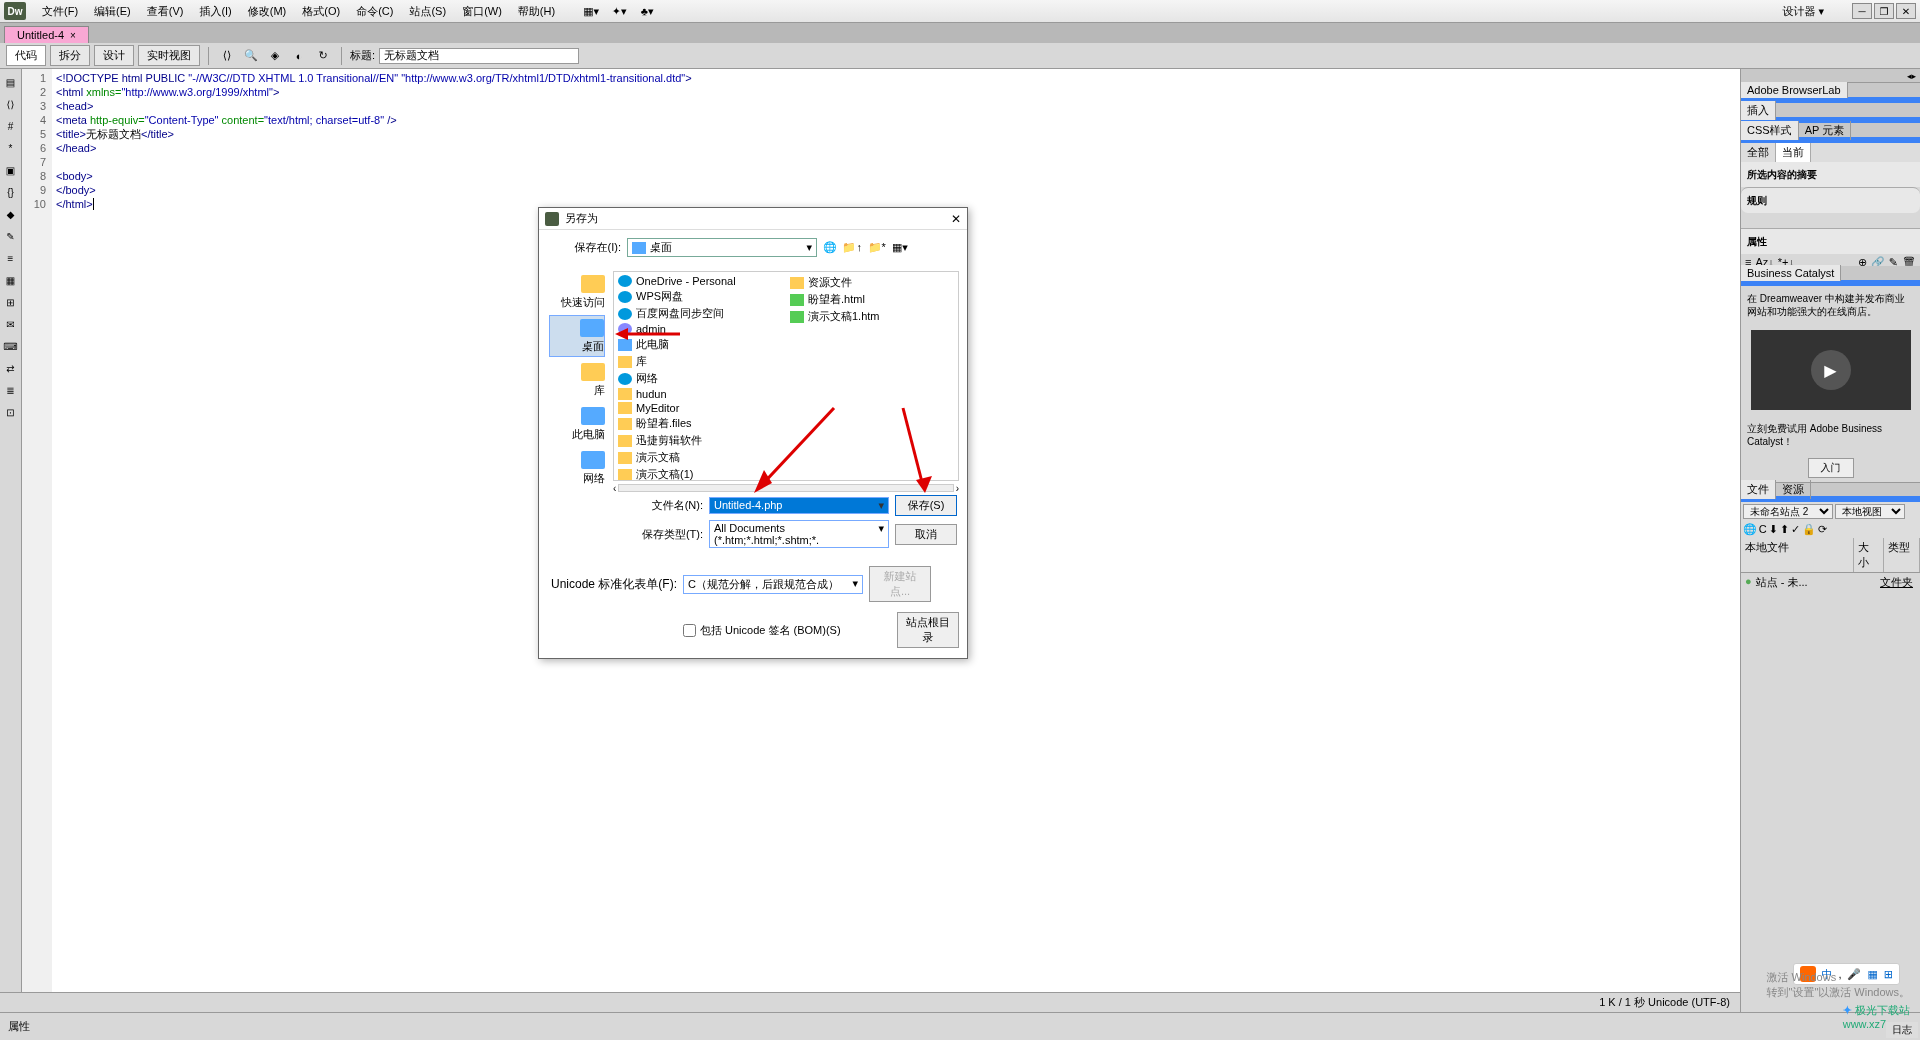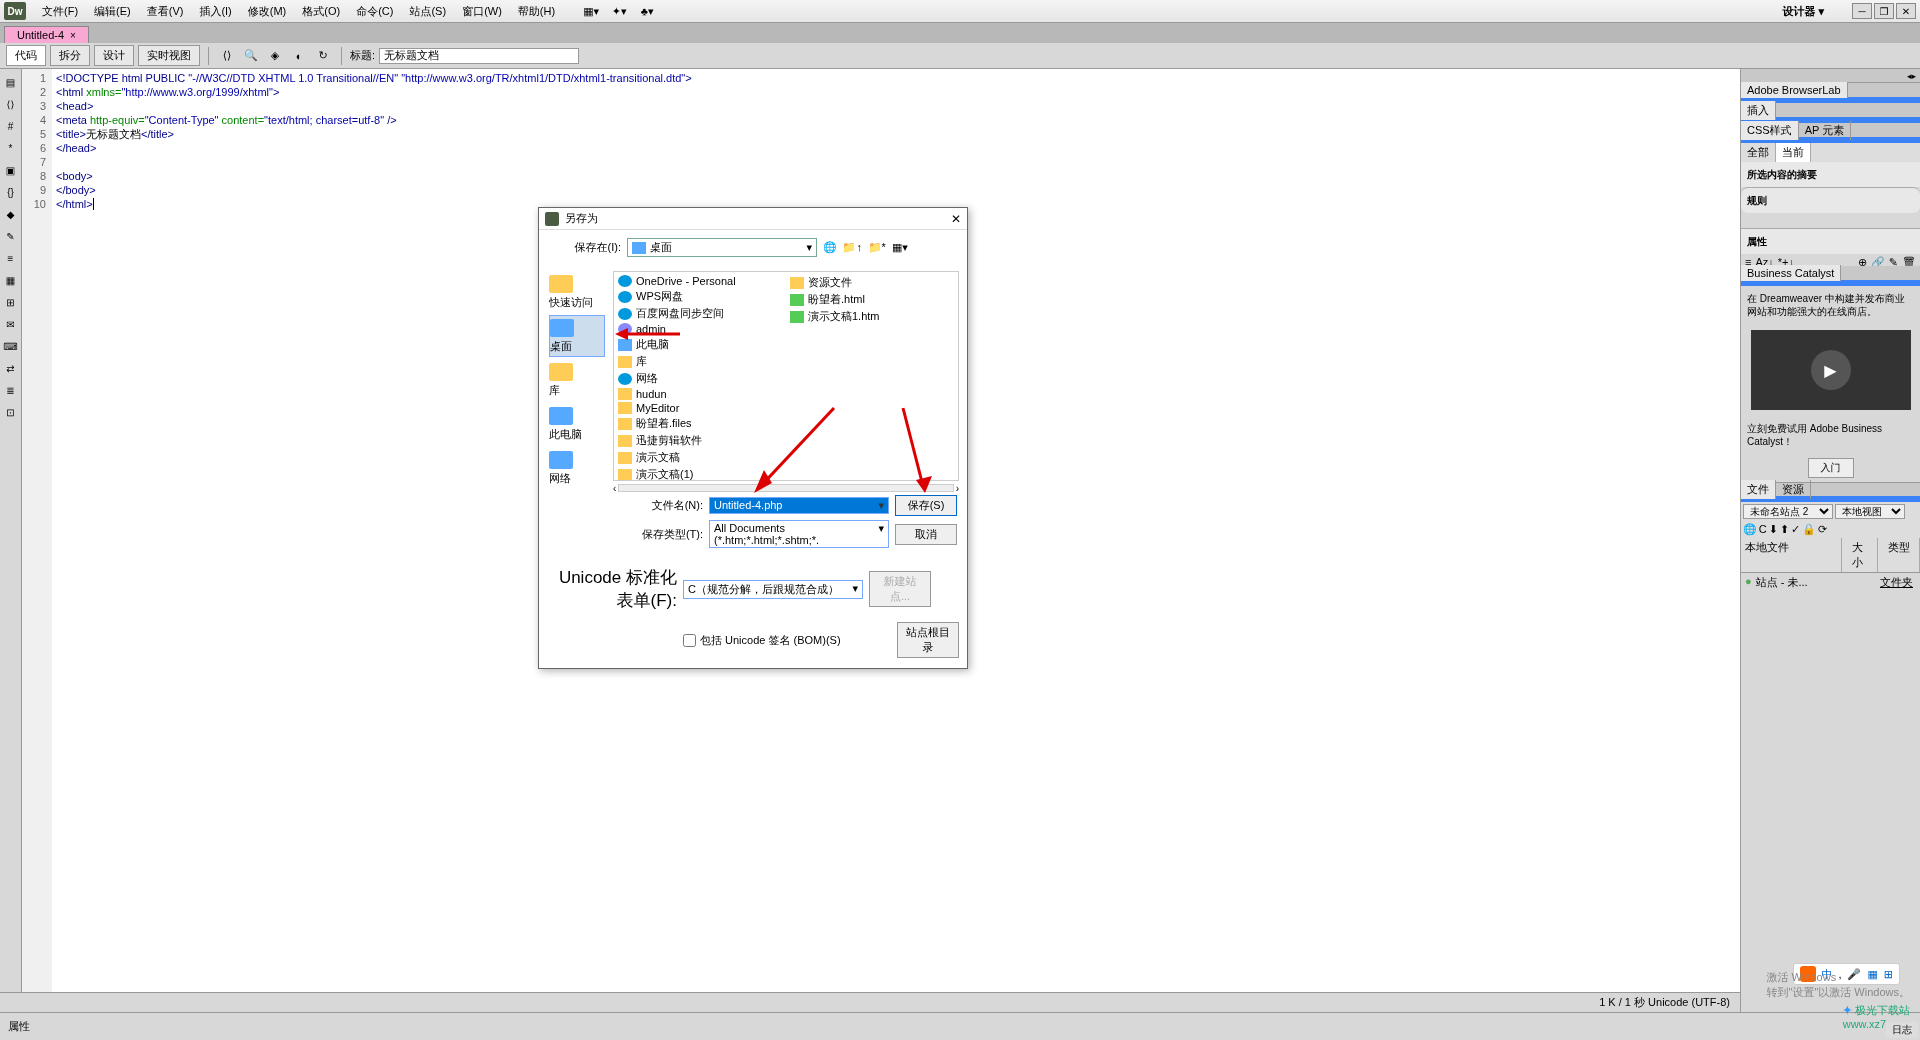--- a/index.html
+++ b/index.html
@@ -5,21 +5,21 @@
 *{margin:0;padding:0;box-sizing:border-box;font-family:"Microsoft YaHei",Arial,sans-serif;font-size:11px;}
 body{background:#ccc;width:1920px;height:1040px;overflow:hidden;position:relative;}
 .menubar{height:23px;background:linear-gradient(#f5f5f5,#e5e5e5);display:flex;align-items:center;padding:0 4px;border-bottom:1px solid #999;}
 .dw-logo{width:22px;height:18px;background:#4a5c42;color:#fff;display:flex;align-items:center;justify-content:center;font-weight:bold;font-size:10px;border-radius:2px;margin-right:8px;}
 .menu-item{padding:2px 8px;cursor:pointer;}
 .menu-spacer{flex:1;}
 .menu-icons{display:flex;gap:12px;align-items:center;margin-left:20px;}
 .menu-icon{width:16px;height:16px;display:flex;align-items:center;justify-content:center;}
 .win-controls{display:flex;gap:2px;margin-left:10px;}
 .win-btn{width:20px;height:16px;border:1px solid #888;background:#ddd;display:flex;align-items:center;justify-content:center;font-size:10px;}
-.designer-label{margin-right:10px;padding:2px 8px;font-weight:bold;}
+.designer-label{margin-right:10px;padding:2px 8px;}
 .tab-bar{height:20px;background:#b8b8b8;display:flex;align-items:flex-end;padding-left:4px;}
 .doc-tab{background:#f9a8d4;padding:2px 12px;border:1px solid #888;border-bottom:none;font-size:11px;display:flex;align-items:center;gap:6px;}
 .doc-tab .close{font-size:10px;}
 .toolbar{height:26px;background:#d8d8d8;display:flex;align-items:center;padding:0 6px;gap:4px;border-bottom:1px solid #999;}
 .tb-btn{padding:2px 8px;border:1px solid #999;background:#e8e8e8;font-size:11px;}
 .tb-btn.active{background:#fff;}
 .tb-sep{width:1px;height:18px;background:#999;margin:0 4px;}
 .tb-icon{width:20px;height:20px;border:1px solid transparent;display:flex;align-items:center;justify-content:center;}
 .title-input{border:1px solid #999;padding:1px 4px;width:200px;background:#fff;}
 .main-area{display:flex;height:calc(100% - 97px);}
@@ -39,35 +39,35 @@
 .panel-tab.active{background:#e8e8e8;}
 .css-sub{display:flex;background:#ddd;}
 .css-sub span{padding:2px 6px;border-right:1px solid #aaa;}
 .css-sub .active{background:#fff;}
 .panel-text{padding:6px;font-size:10px;line-height:13px;}
 .bc-thumb{width:160px;height:80px;background:#333;margin:6px auto;position:relative;display:flex;align-items:center;justify-content:center;}
 .play-btn{width:40px;height:40px;border-radius:50%;background:#555;display:flex;align-items:center;justify-content:center;color:#fff;font-size:16px;}
 .files-panel{border-top:1px solid #999;}
 .files-toolbar{display:flex;gap:2px;padding:2px;background:#ddd;}
 .files-select{border:1px solid #999;padding:0 2px;font-size:10px;}
-.files-header{display:flex;background:#ddd;border-bottom:1px solid #999;font-size:10px;gap:6px;}
+.files-header{display:flex;background:#ddd;border-bottom:1px solid #999;font-size:10px;}
 .fh-col{padding:2px 4px;border-right:1px solid #aaa;}
 .files-row{display:flex;padding:2px 4px;font-size:10px;}
 .status-bar{position:absolute;bottom:28px;left:0;right:180px;height:20px;background:#d8d8d8;display:flex;align-items:center;justify-content:flex-end;padding:0 10px;font-size:10px;border-top:1px solid #999;}
 .prop-bar{position:absolute;bottom:0;left:0;right:0;height:28px;background:#d8d8d8;border-top:1px solid #999;display:flex;align-items:center;padding:0 8px;}
 .dialog{position:absolute;left:538px;top:207px;width:430px;background:#fff;border:1px solid #666;box-shadow:2px 2px 8px rgba(0,0,0,0.3);}
 .dlg-title{height:22px;display:flex;align-items:center;padding:0 6px;background:#fff;border-bottom:1px solid #ddd;}
 .dlg-title-icon{width:14px;height:14px;background:#4a5c42;margin-right:6px;border-radius:2px;}
 .dlg-close{margin-left:auto;font-size:12px;cursor:pointer;}
 .dlg-body{padding:8px;display:flex;gap:6px;}
 .dlg-row{display:flex;align-items:center;margin-bottom:6px;gap:6px;}
 .dlg-label{width:70px;text-align:right;font-size:11px;}
 .dlg-combo{border:1px solid #7a9;padding:1px 4px;flex:1;background:#fff;font-size:11px;}
 .dlg-places{width:60px;display:flex;flex-direction:column;gap:2px;align-items:center;}
-.place-item{width:56px;height:42px;display:flex;flex-direction:column;align-items:flex-start;justify-content:center;font-size:10px;gap:2px;}
+.place-item{width:56px;height:42px;display:flex;flex-direction:column;align-items:flex-end;justify-content:center;font-size:10px;gap:2px;}
 .place-item.active{background:#cde;border:1px solid #7af;}
 .place-icon{width:24px;height:18px;background:#5af;border-radius:2px;}
 .dlg-filelist{flex:1;border:1px solid #ccc;height:210px;display:flex;font-size:11px;overflow:hidden;}
 .fl-col{flex:1;padding:2px;}
 .fl-item{display:flex;align-items:center;gap:4px;padding:1px 2px;white-space:nowrap;}
 .fl-icon{width:14px;height:12px;flex-shrink:0;}
 .fl-icon.folder{background:#fc5;}
 .fl-icon.cloud{background:#09d;border-radius:50%;}
 .fl-icon.pc{background:#5af;}
 .fl-icon.html{background:#5c5;}
@@ -392,21 +392,21 @@
         <div class="dlg-input" style="display:flex;background:#fff;color:#000;">
             <span>All Documents (*.htm;*.html;*.shtm;*.</span>
             <span style="margin-left:auto;">▾</span>
           </div>
         <div class="dlg-btn">取消</div>
       </div>
     </div>
   </div>
   <div class="dlg-lower">
     <div class="dlg-bottom">
-      <div style="width:130px;text-align:right;font-size:17px;">Unicode 标准化表单(F):</div>
+      <div style="width:130px;text-align:right;font-size:12px;">Unicode 标准化表单(F):</div>
       <div class="dlg-input" style="display:flex;background:#fff;color:#000;">
           <span>C（规范分解，后跟规范合成）</span>
           <span style="margin-left:auto;">▾</span>
         </div>
       <div class="dlg-btn" style="color:#aaa;">新建站点...</div>
     </div>
     <div class="dlg-bottom">
       <div style="width:130px;"></div>
       <label style="display:flex;align-items:center;gap:4px;flex:1;">
           <input type="checkbox" style="">

